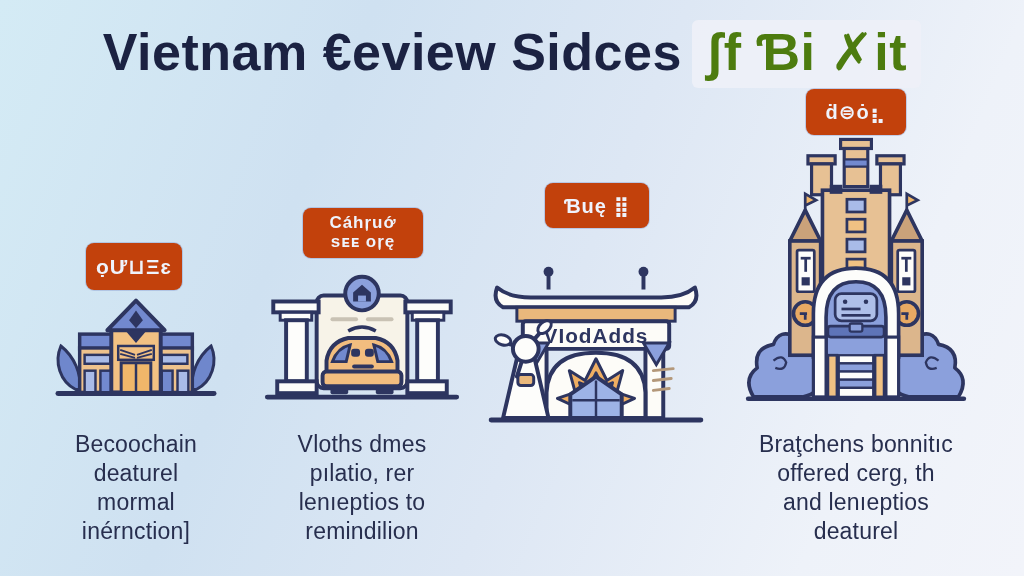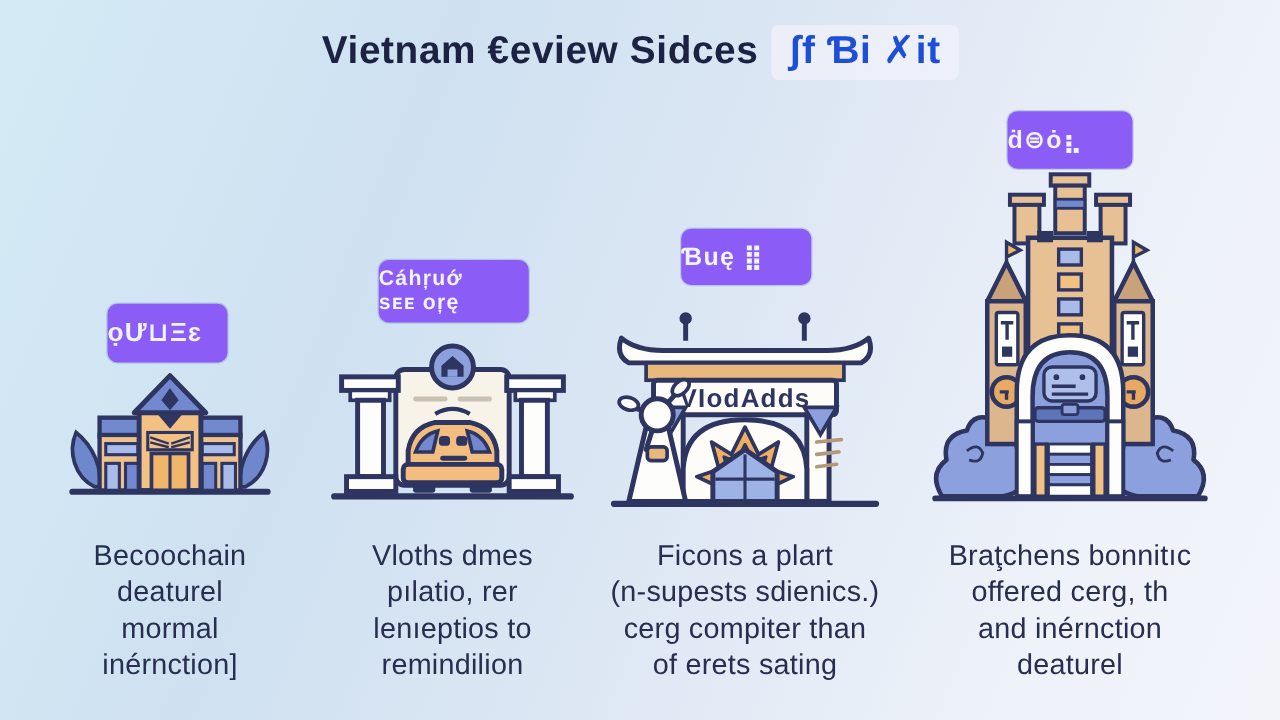--- a/index.html
+++ b/index.html
@@ -8,38 +8,39 @@
     font-family: "Liberation Sans", "DejaVu Sans", sans-serif;
     position: relative;
     background: linear-gradient(112deg, #d4ebf5 0%, #cfe1f1 30%, #dde7f4 55%, #eef2f9 82%, #f2f4fa 100%);
   }
   .stage { position: absolute; inset: 0; }
 
   
   .title {
     position: absolute; top: 20px; left: 0; width: 1024px;
     display: flex; justify-content: center; align-items: baseline; gap: 10px;
-    font-weight: 800; font-size: 31px; letter-spacing: 0.5px;
+    font-weight: 800; font-size: 52px; letter-spacing: 0.5px;
     color: #1b2242; white-space: nowrap;
   }
   .title .hl {
     background: rgba(238, 240, 247, 0.92);
     border-radius: 6px;
     padding: 2px 14px 6px 14px;
-    color: #1d4ed8;
+    color: #4d7c0f;
   }
 
   
   .col { position: absolute; }
   .badge {
     position: absolute;
-    background: #8b5cf6;
+    background: #c2410c;
     border-radius: 8px;
     color: #eff3fc;
     font-weight: 700;
+    text-align: center;
     display: flex; flex-direction: column; justify-content: center;
     letter-spacing: 1px;
     line-height: 1.1;
     box-shadow: 0 0 0 1px rgba(120,140,200,0.35);
   }
   .badge .bl { display: block; }
   .building { position: absolute; }
   .caption {
     position: absolute;
     width: 100%;
@@ -57,21 +58,21 @@
   #col1 .building { left: 14px;  top: 288px; width: 168px; height: 112px; }
   #col1 .caption  { top: 430px; }
 
   #col2 { left: 258px; top: 0; width: 208px; height: 576px; }
   #col2 .badge    { left: 45px;  top: 208px; width: 120px; height: 50px; font-size: 17px; }
   #col2 .building { left: 4px;   top: 266px; width: 200px; height: 138px; }
   #col2 .caption  { top: 430px; }
 
   #col3 { left: 483px; top: 0; width: 226px; height: 576px; }
   #col3 .badge    { left: 62px;  top: 183px; width: 104px; height: 45px; font-size: 20px; }
-  #col3 .building { left: 3px;   top: 229px; width: 220px; height: 180px; }
+  #col3 .building { left: 3px;   top: 246px; width: 220px; height: 180px; }
   #col3 .caption  { top: 430px; }
 
   #col4 { left: 728px; top: 0; width: 256px; height: 576px; }
   #col4 .badge    { left: 78px;  top: 89px;  width: 100px; height: 46px; font-size: 20px; }
   #col4 .building { left: 5px;   top: 134px; width: 246px; height: 272px; }
   #col4 .caption  { top: 430px; text-align: center; }
 
   svg { display: block; width: 100%; height: 100%; }
 </style>
 </head>
@@ -219,26 +220,20 @@
         <line x1="39" y1="104" x2="12" y2="96" stroke="#2d3560" stroke-width="4" stroke-linecap="round"></line>
         <line x1="39" y1="104" x2="30" y2="132" stroke="#2d3560" stroke-width="4" stroke-linecap="round"></line>
         <ellipse cx="58" cy="82" rx="8" ry="5" fill="#fdfdfb" stroke="#2d3560" stroke-width="3" transform="rotate(-42 58 82)"></ellipse>
         <ellipse cx="16" cy="95" rx="8" ry="5" fill="#fdfdfb" stroke="#2d3560" stroke-width="3" transform="rotate(16 16 95)"></ellipse>
         <circle cx="39" cy="104" r="13" fill="#fdfdfb" stroke="#2d3560" stroke-width="4"></circle>
         <rect x="31" y="130" width="16" height="11" rx="3" fill="#e9b87c" stroke="#2d3560" stroke-width="3"></rect>
 
         <line x1="4" y1="176" x2="216" y2="176" stroke="#2d3560" stroke-width="5" stroke-linecap="round"></line>
       </svg>
     </div>
-    <div class="caption">
-      <div>Ficons a plart</div>
-      <div>(n-supests sdienics.)</div>
-      <div>cerg compiter than</div>
-      <div>of erets sating</div>
-    </div>
   </div>
 
   <div class="col" id="col4">
     <div class="badge">
       <span class="bl">ḋ⊜ȯ⣆</span>
       <span class="bl"></span>
     </div>
     <div class="building">
       <svg viewBox="0 0 250 300">
 
@@ -303,18 +298,18 @@
         <rect x="106" y="262" width="38" height="9" fill="#fdfdfb" stroke="#2d3560" stroke-width="2.5"></rect>
         <rect x="106" y="271" width="38" height="9" fill="#8ba0dc" stroke="#2d3560" stroke-width="2.5"></rect>
         <rect x="106" y="280" width="38" height="10" fill="#fdfdfb" stroke="#2d3560" stroke-width="2.5"></rect>
 
         <line x1="6" y1="292" x2="244" y2="292" stroke="#2d3560" stroke-width="5" stroke-linecap="round"></line>
       </svg>
     </div>
     <div class="caption">
       <div>Braţchens bonnitıc</div>
       <div>offered cerg, th</div>
-      <div>and inérnction</div>
+      <div>and lenıeptios</div>
       <div>deaturel</div>
     </div>
   </div>
 
 </div>
 
 </body></html>

